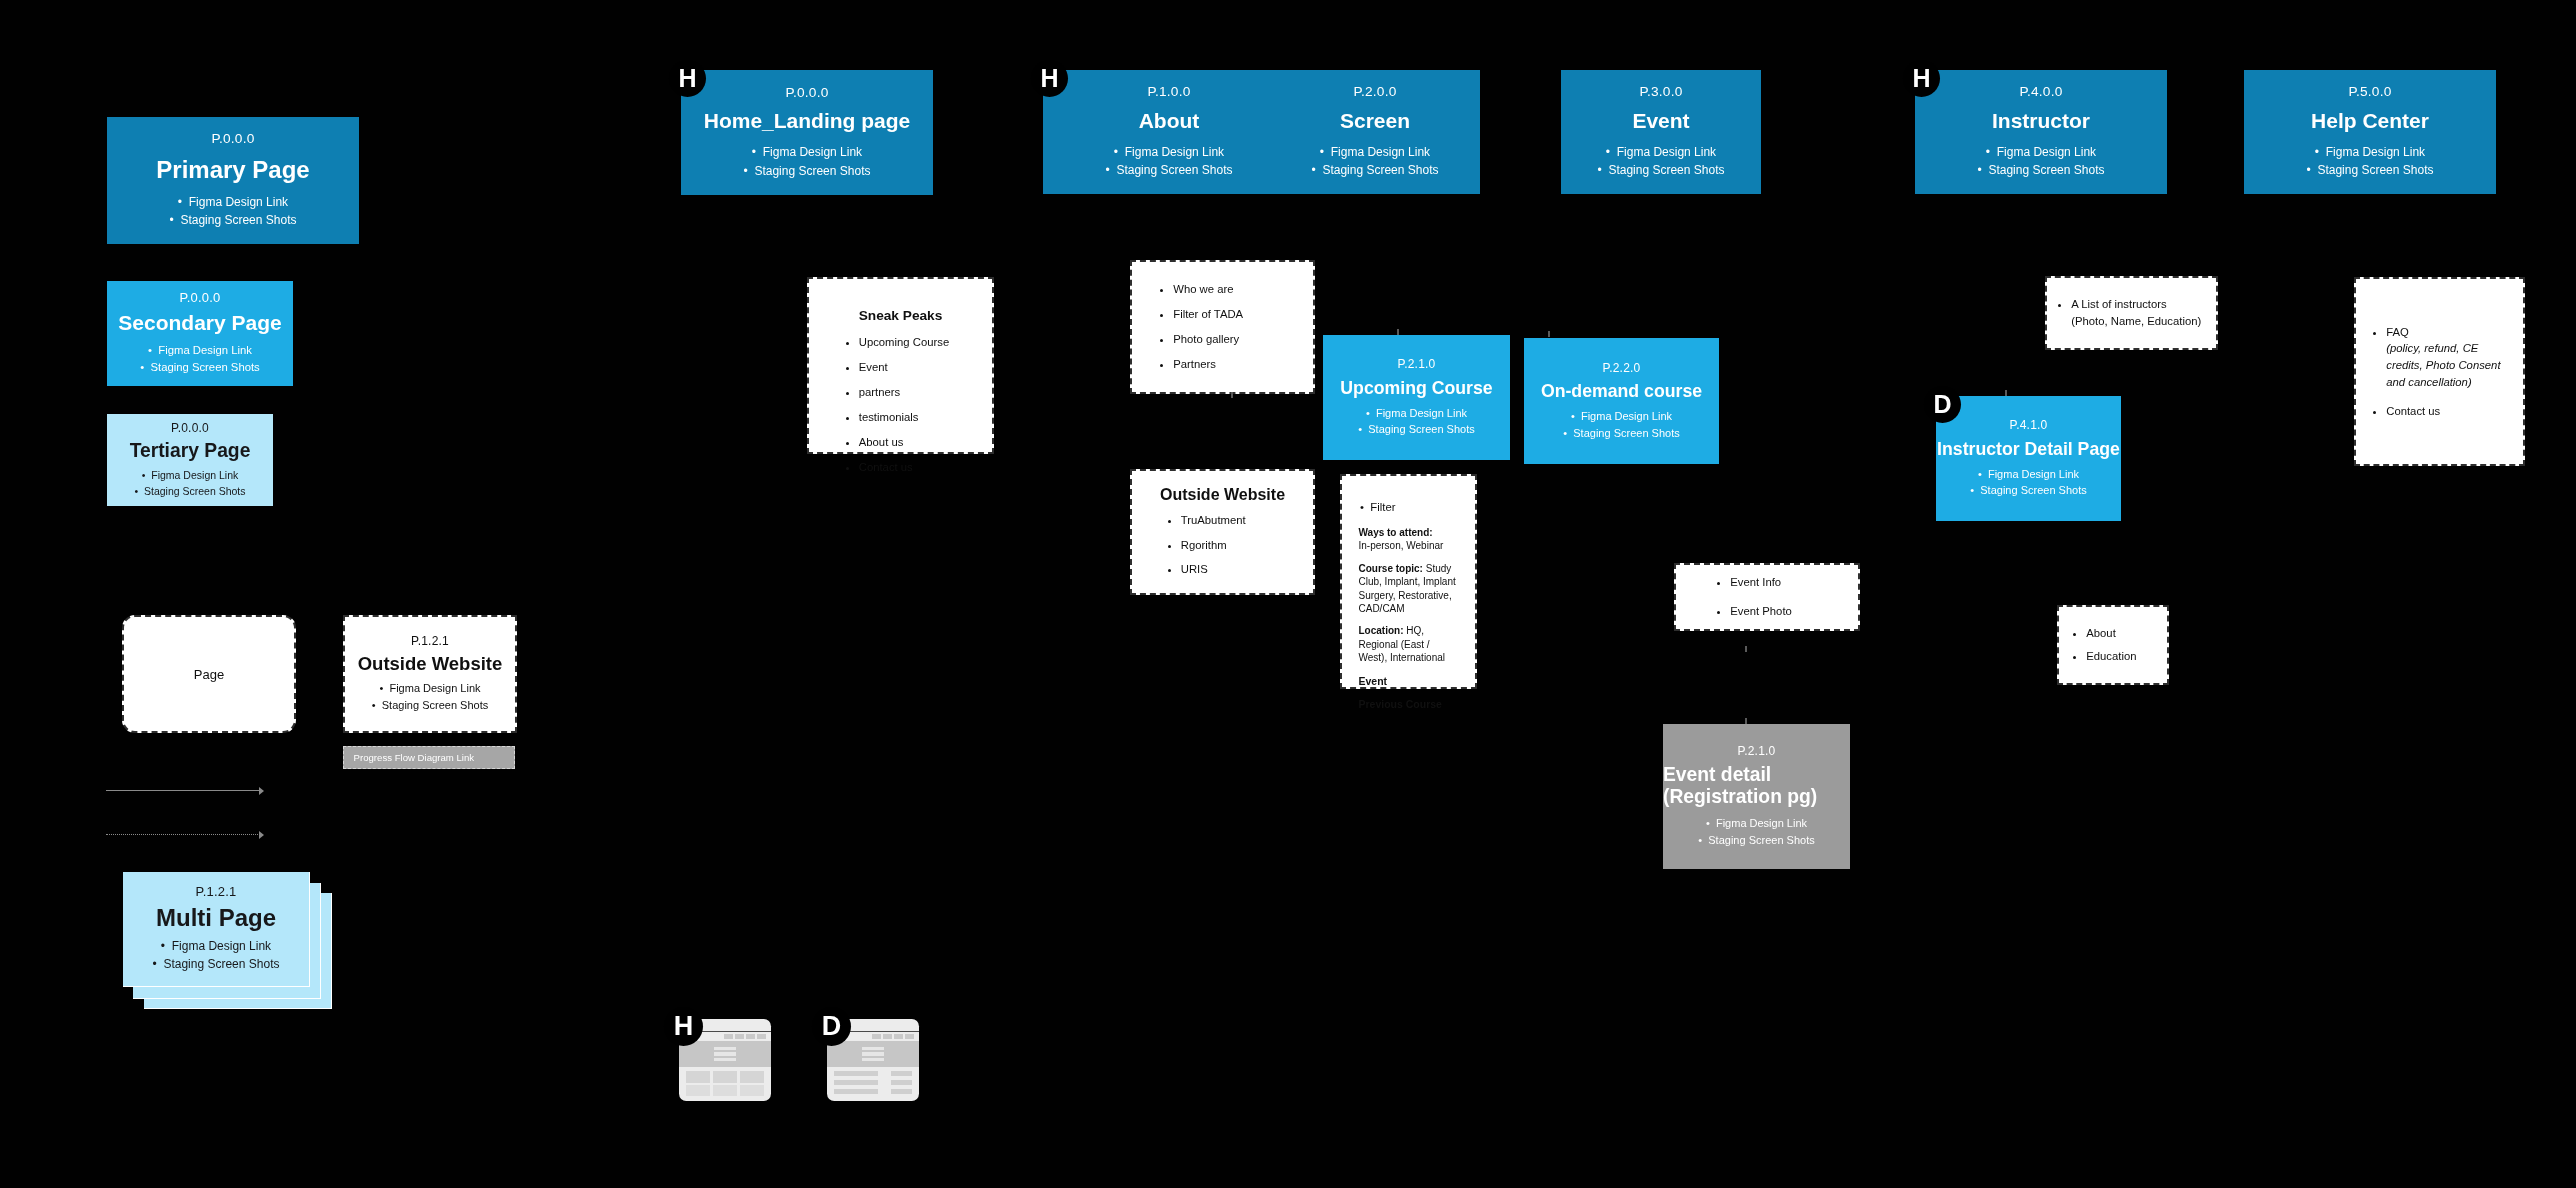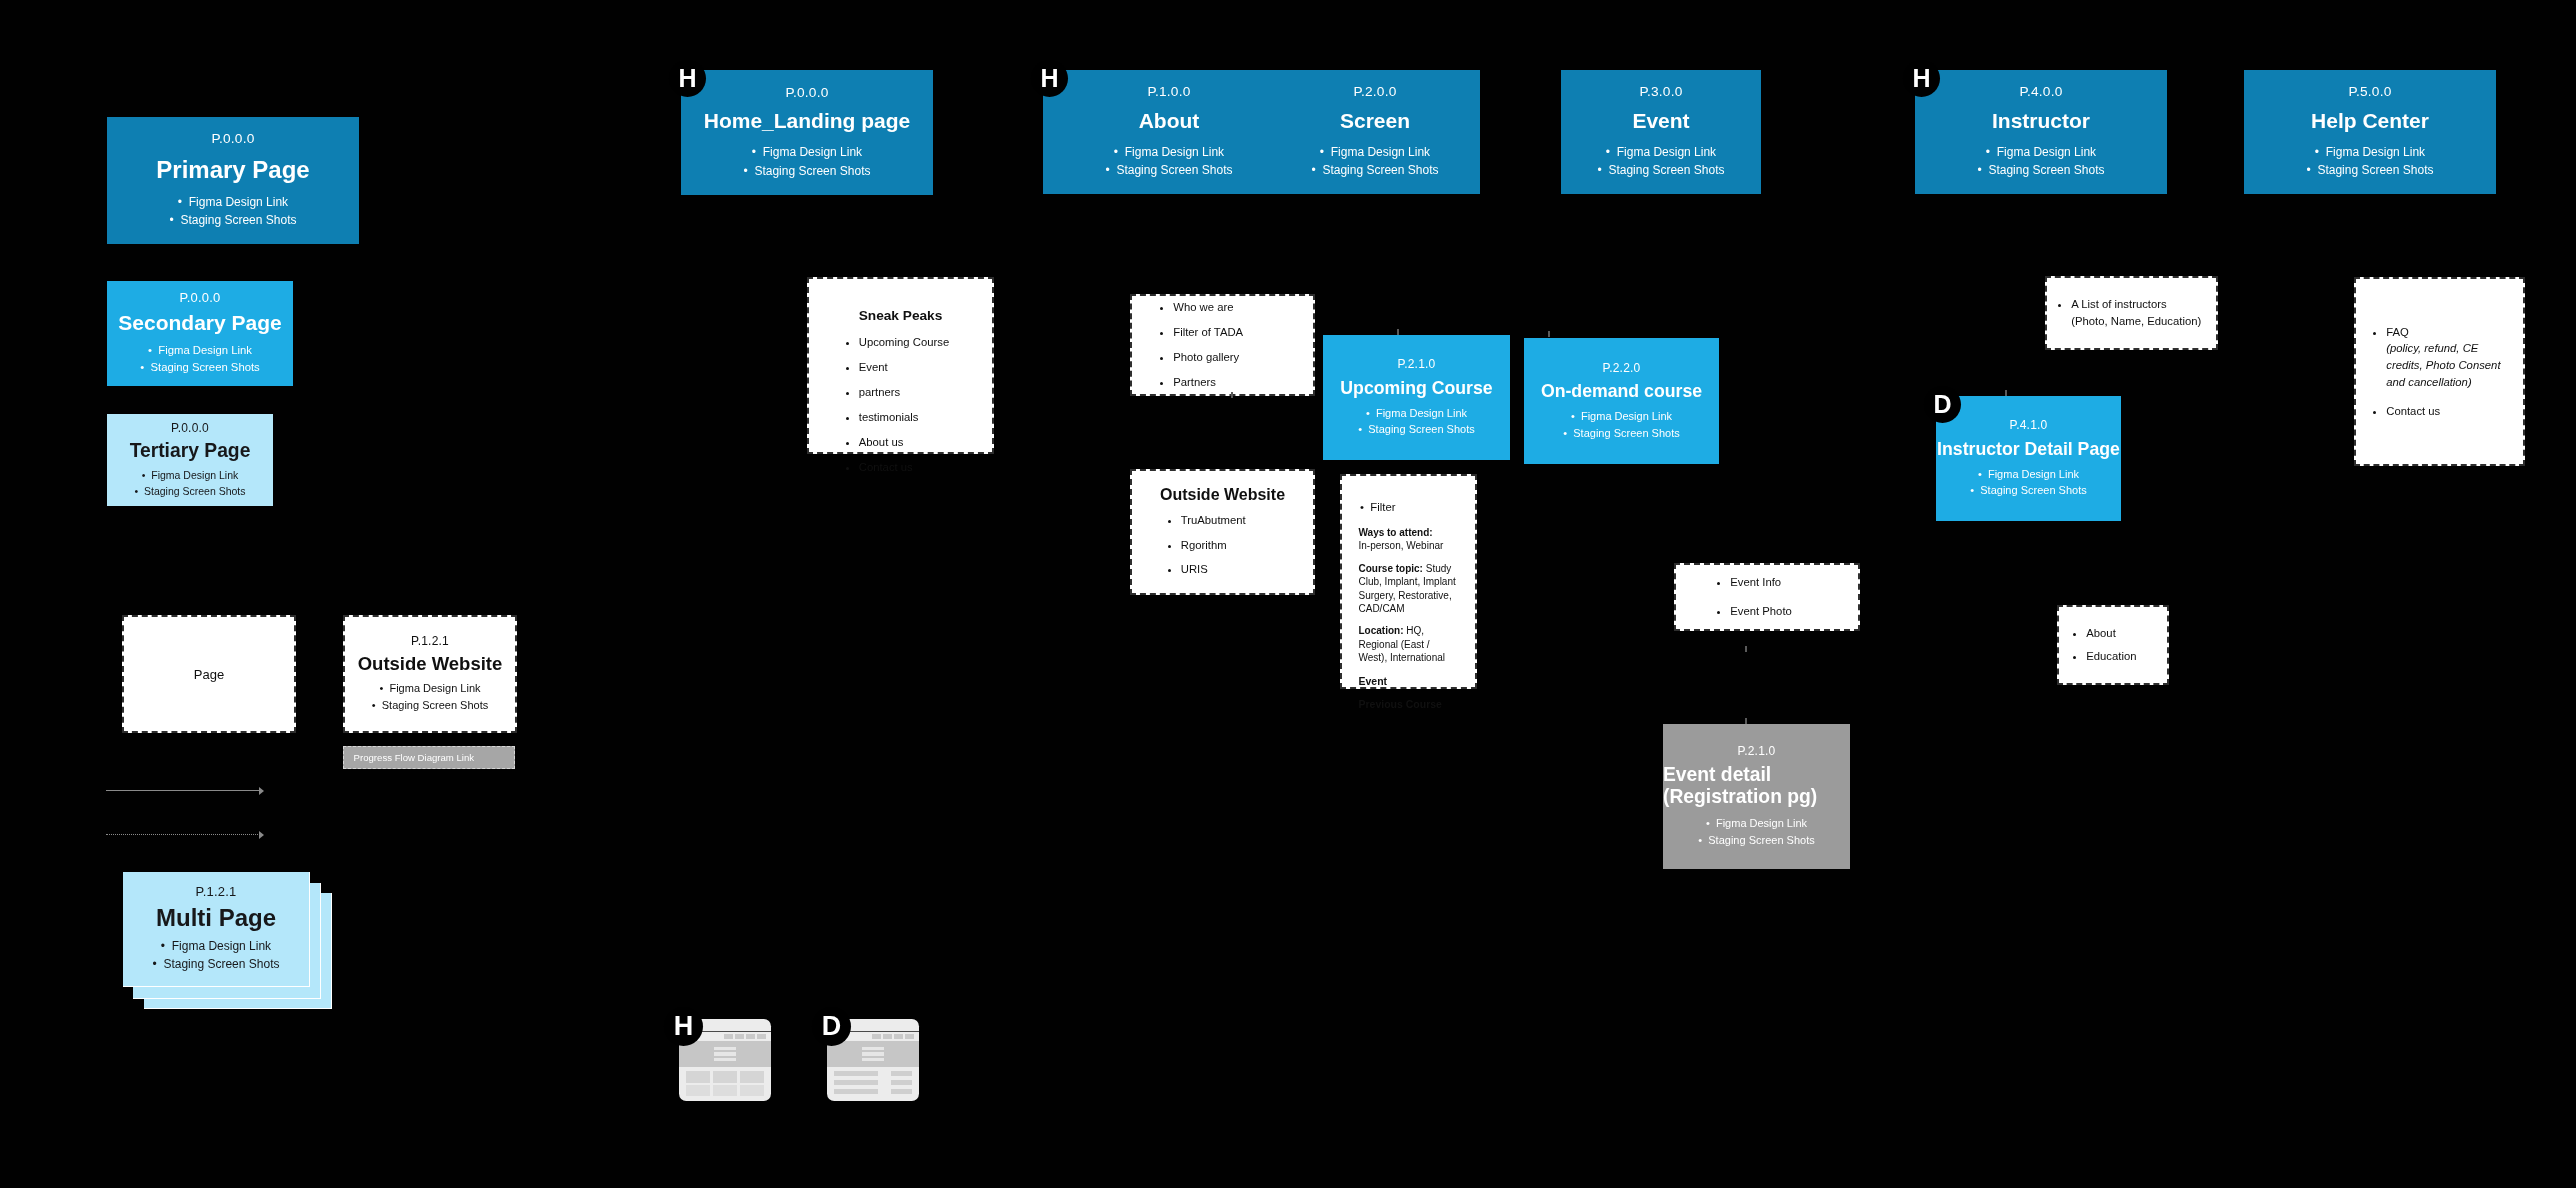--- a/index.html
+++ b/index.html
@@ -106,21 +106,21 @@
 
   <div class="card lblue sz-md" style="left:107px;top:414px;width:166px;height:92px;">
     <div class="code" style="font-size:12px;margin-bottom:4.8px;">P.0.0.0</div>
     <div class="title" style="font-size:19.3px;">Tertiary Page</div>
     <div class="bullets" style="margin-top:4.8px;">
       <div class="b" style="font-size:10.5px;">Figma Design Link</div>
       <div class="b" style="font-size:10.5px;">Staging Screen Shots</div>
     </div>
   </div>
 
-  <div class="card note" style="left:122px;top:615px;width:174px;height:118px;">
+  <div class="card note" style="left:122px;top:615px;width:174px;height:118px;border-radius:13px;">
     <div style="font-size:13px;">Page</div>
   </div>
 
   <div class="card note" style="left:343px;top:615px;width:174px;height:118px;">
     <div class="code" style="color:#101010;font-size:12px;margin-bottom:4.8px;">P.1.2.1</div>
     <div class="title" style="font-size:18.5px;">Outside Website</div>
     <div class="bullets" style="margin-top:6.4px;">
       <div class="b" style="font-size:11px;">Figma Design Link</div>
       <div class="b" style="font-size:11px;">Staging Screen Shots</div>
     </div>
@@ -212,21 +212,21 @@
     <ul style="width:98px;">
       <li>Upcoming Course</li>
       <li>Event</li>
       <li>partners</li>
       <li>testimonials</li>
       <li>About us</li>
       <li>Contact us</li>
     </ul>
   </div>
 
-  <div class="card note" style="left:1130px;top:294px;width:185px;height:102px;">
+  <div class="card note" style="left:1130px;top:260px;width:185px;height:134px;">
     <ul style="width:113px;">
       <li>Who we are</li>
       <li>Filter of TADA</li>
       <li>Photo gallery</li>
       <li style="margin-bottom:0;">Partners</li>
     </ul>
   </div>
 
   <div class="card note" style="left:1130px;top:469px;width:185px;height:126px;">
     <div class="ntitle" style="font-size:16px;margin-bottom:8px;">Outside Website</div>

